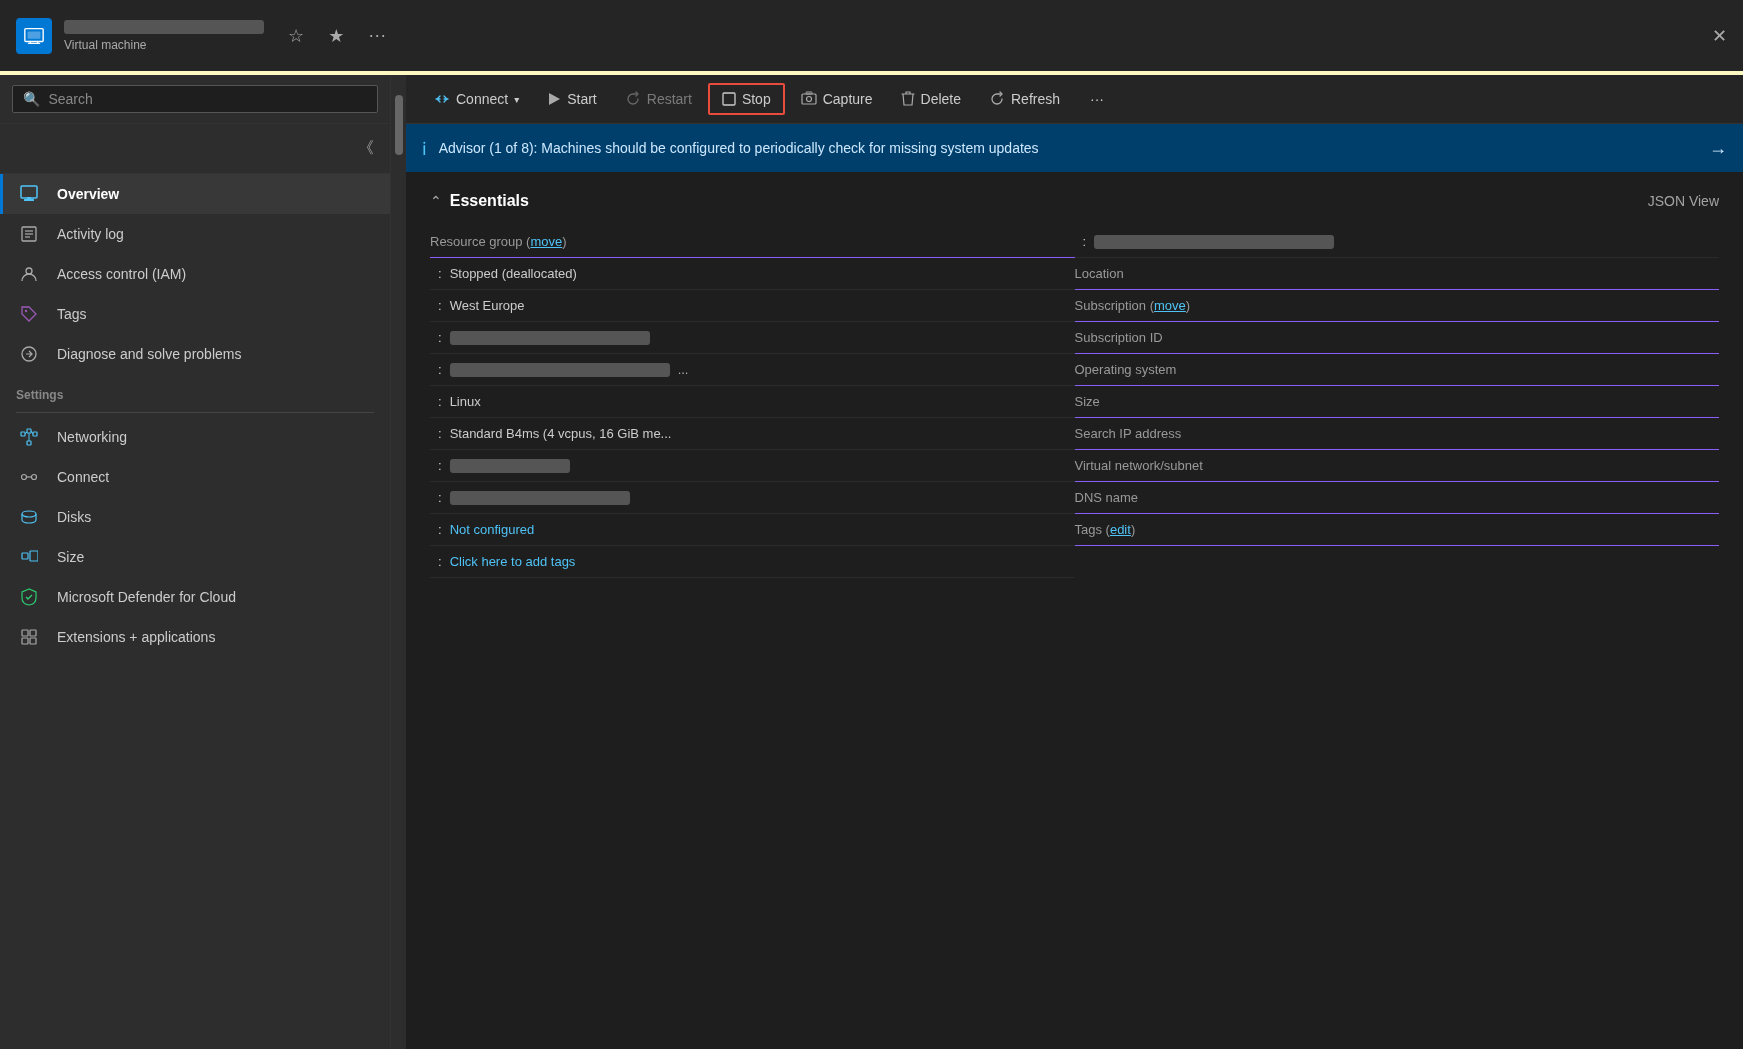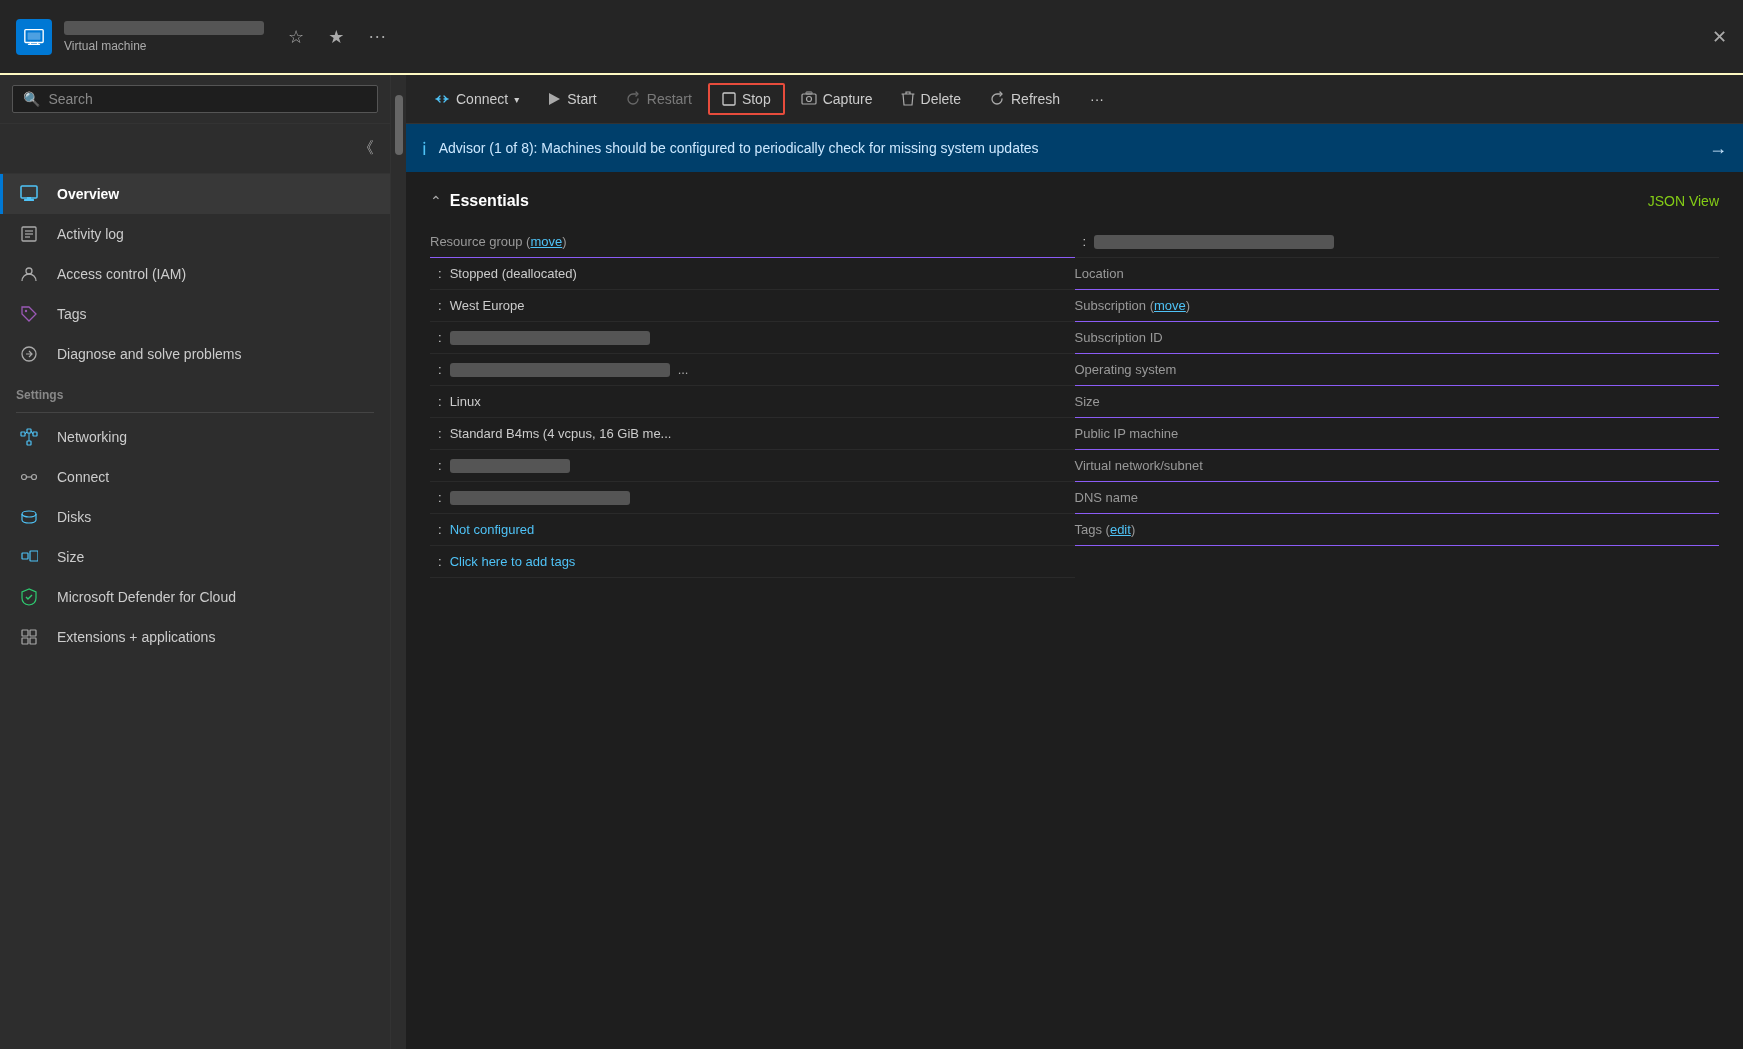--- a/index.html
+++ b/index.html
@@ -14,21 +14,21 @@
     }
 
     
     .top-bar {
       background: #252525;
       height: 75px;
       display: flex;
       align-items: center;
       padding: 12px 16px;
       gap: 12px;
-      border-bottom: 2px solid #fef9c3;
+      border-bottom: 4px solid #fef9c3;
     }
     .vm-icon {
       width: 36px;
       height: 36px;
       background: #0078d4;
       border-radius: 4px;
       display: flex;
       align-items: center;
       justify-content: center;
       flex-shrink: 0;
@@ -280,21 +280,21 @@
       font-size: 16px;
       font-weight: 700;
       color: #fff;
     }
     .essentials-collapse-icon {
       color: #aaa;
       cursor: pointer;
       font-size: 14px;
     }
     .json-view-link {
-      color: #84cc16;
+      color: #a3a3a3;
       cursor: pointer;
       font-size: 14px;
       text-decoration: none;
     }
 
     
     .essentials-grid {
       display: grid;
       grid-template-columns: 1fr 1fr;
       gap: 0;
@@ -634,21 +634,21 @@
           <span class="colon">:</span>
           <span>Linux</span>
         </div>
 
         <div class="essentials-label">Size</div>
         <div class="essentials-value">
           <span class="colon">:</span>
           <span>Standard B4ms (4 vcpus, 16 GiB me...</span>
         </div>
 
-        <div class="essentials-label">Public IP machine</div>
+        <div class="essentials-label">Search IP address</div>
         <div class="essentials-value">
           <span class="colon">:</span>
           <span class="blurred-value" style="width:120px;"></span>
         </div>
 
         <div class="essentials-label">Virtual network/subnet</div>
         <div class="essentials-value">
           <span class="colon">:</span>
           <span class="blurred-value" style="width:180px;"></span>
         </div>

